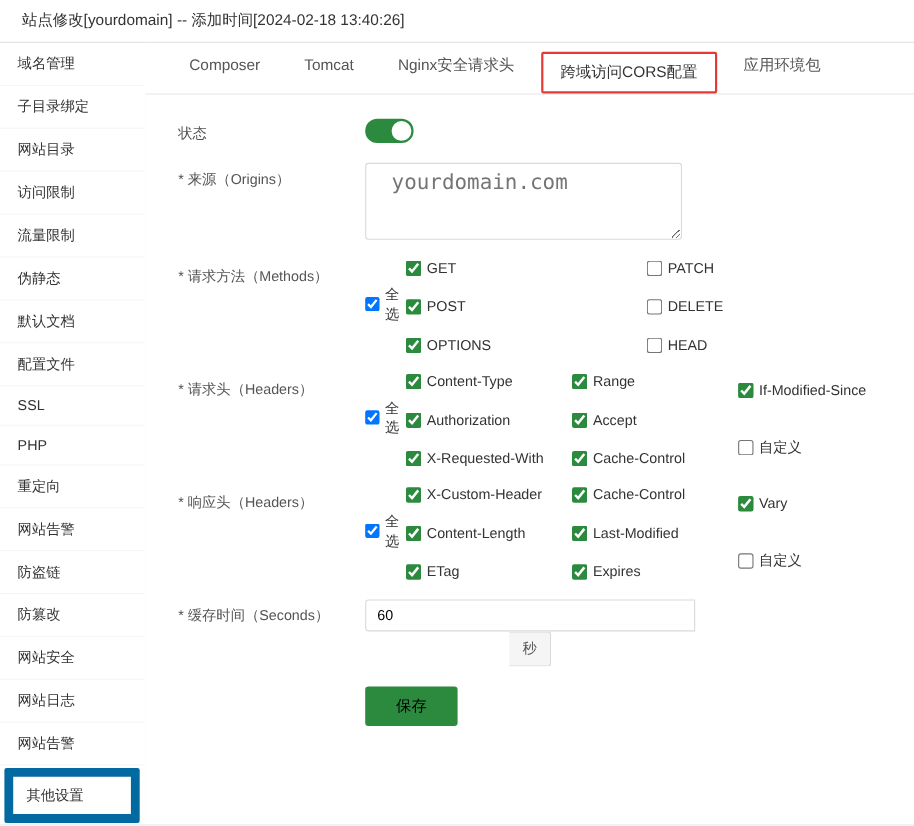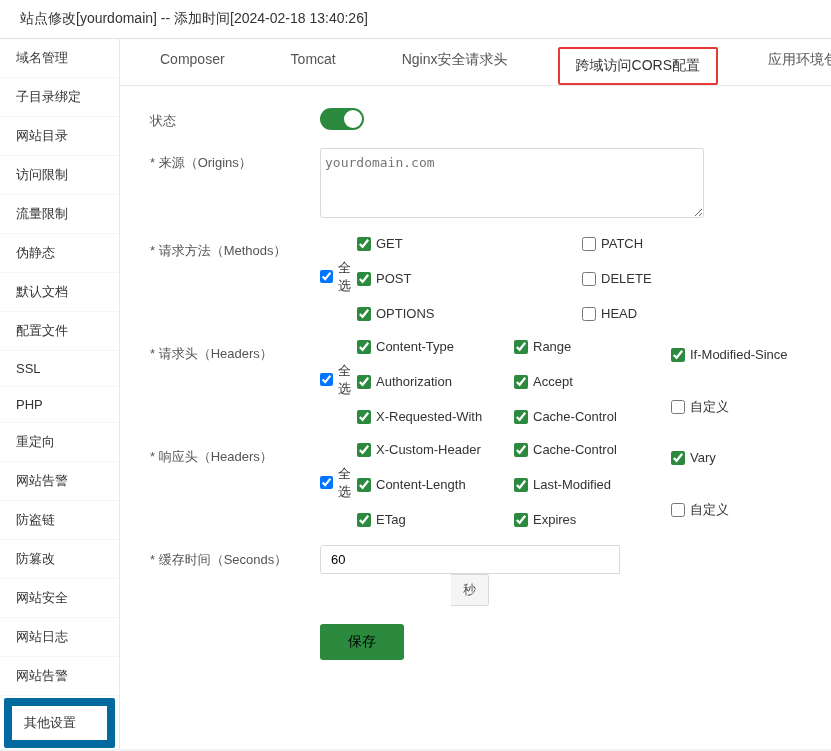--- a/index.html
+++ b/index.html
@@ -12,21 +12,21 @@
       font-size: 14px;
       color: #333;
     }
 
     .layout {
       display: flex;
       height: calc(751px - 41px);
     }
 
     .sidebar {
-      width: 120px;
+      width: 132px;
       background: #fff;
       border-right: 1px solid #e8e8e8;
       overflow-y: auto;
       flex-shrink: 0;
     }
 
     .sidebar-item {
       padding: 10px 16px;
       cursor: pointer;
       color: #333;
@@ -47,21 +47,20 @@
       background: #fff;
       overflow-y: auto;
       padding: 0;
     }
 
     .tab-bar {
       display: flex;
       border-bottom: 1px solid #e8e8e8;
       padding: 0 20px;
       background: #fff;
-      gap: 26px;
     }
 
     .tab-item {
       padding: 12px 20px;
       cursor: pointer;
       color: #555;
       font-size: 14px;
       border-bottom: 2px solid transparent;
       white-space: nowrap;
     }
@@ -111,26 +110,26 @@
     .toggle-thumb {
       position: absolute;
       width: 18px; height: 18px;
       background: #fff;
       border-radius: 50%;
       top: 2px; left: 24px;
       transition: 0.2s;
     }
 
     .textarea-input {
-      width: 384px;
+      width: 288px;
       min-height: 70px;
-      padding: 6px 4px;
+      padding: 6px 23px;
       border: 1px solid #d9d9d9;
       border-radius: 3px;
-      font-size: 13px;
+      font-size: 19px;
       outline: none;
       resize: vertical;
     }
 
     .checkbox-group {
       display: flex;
       flex-direction: row;
       gap: 6px;
     }
 

